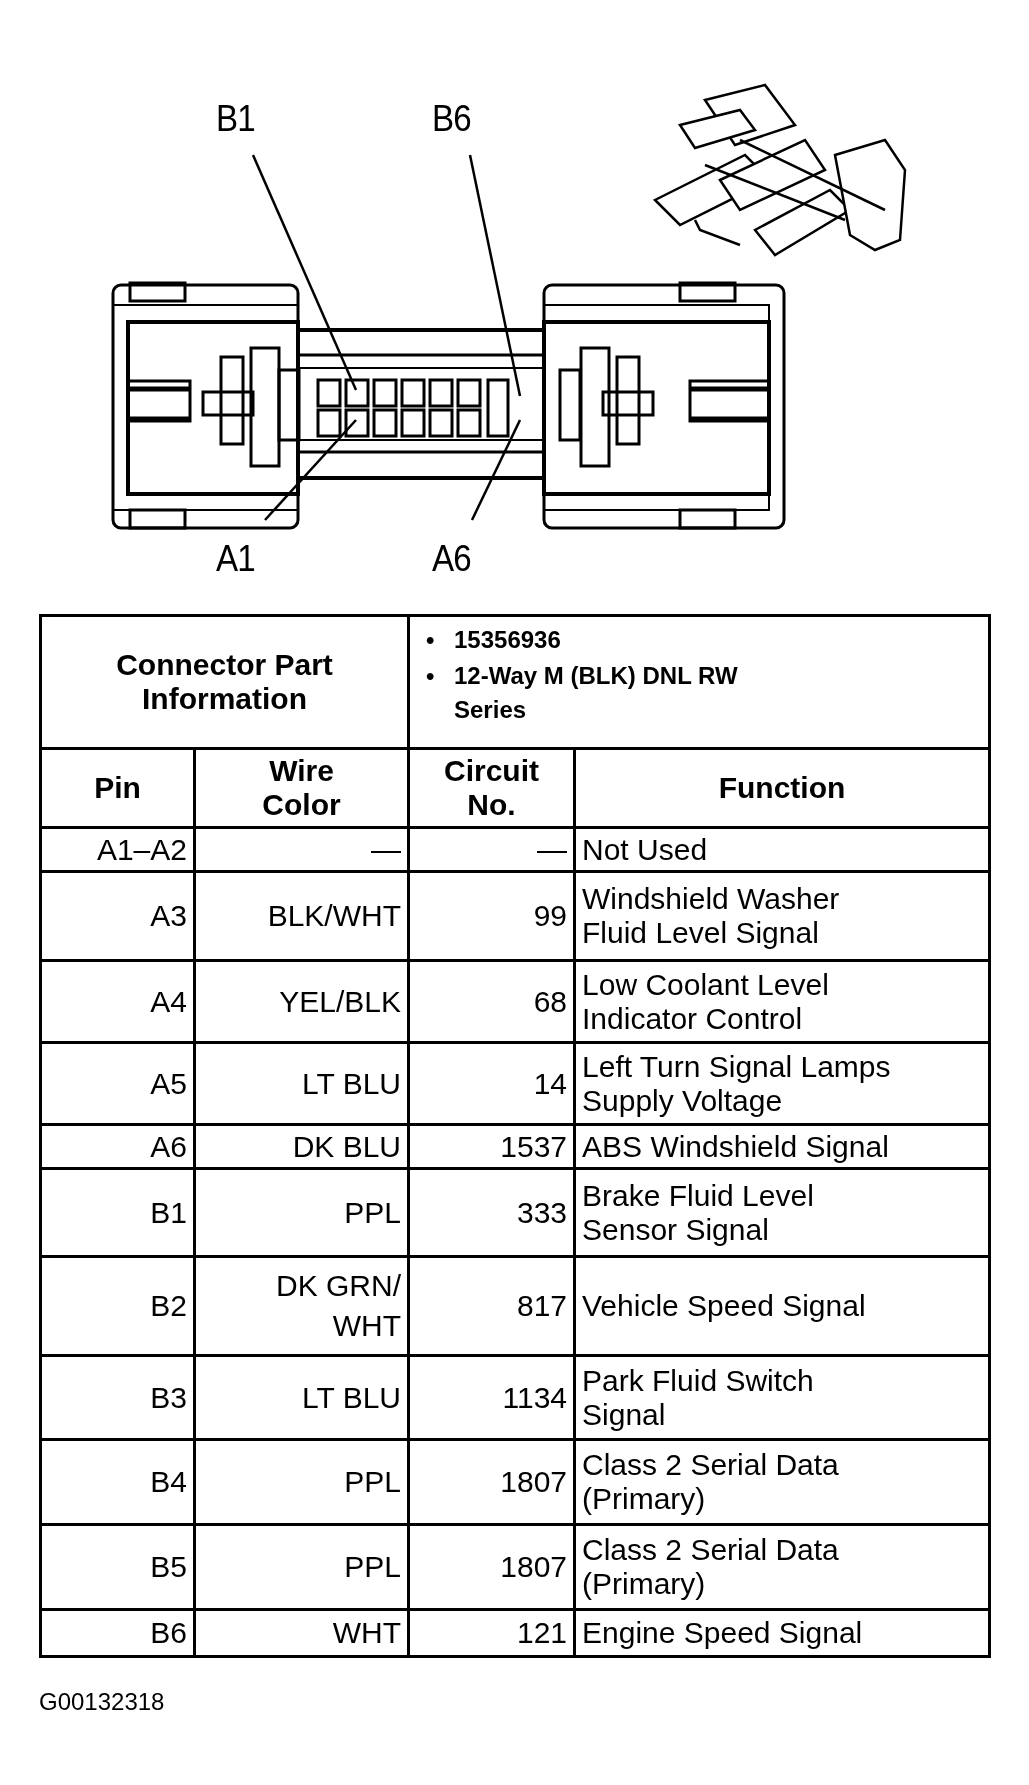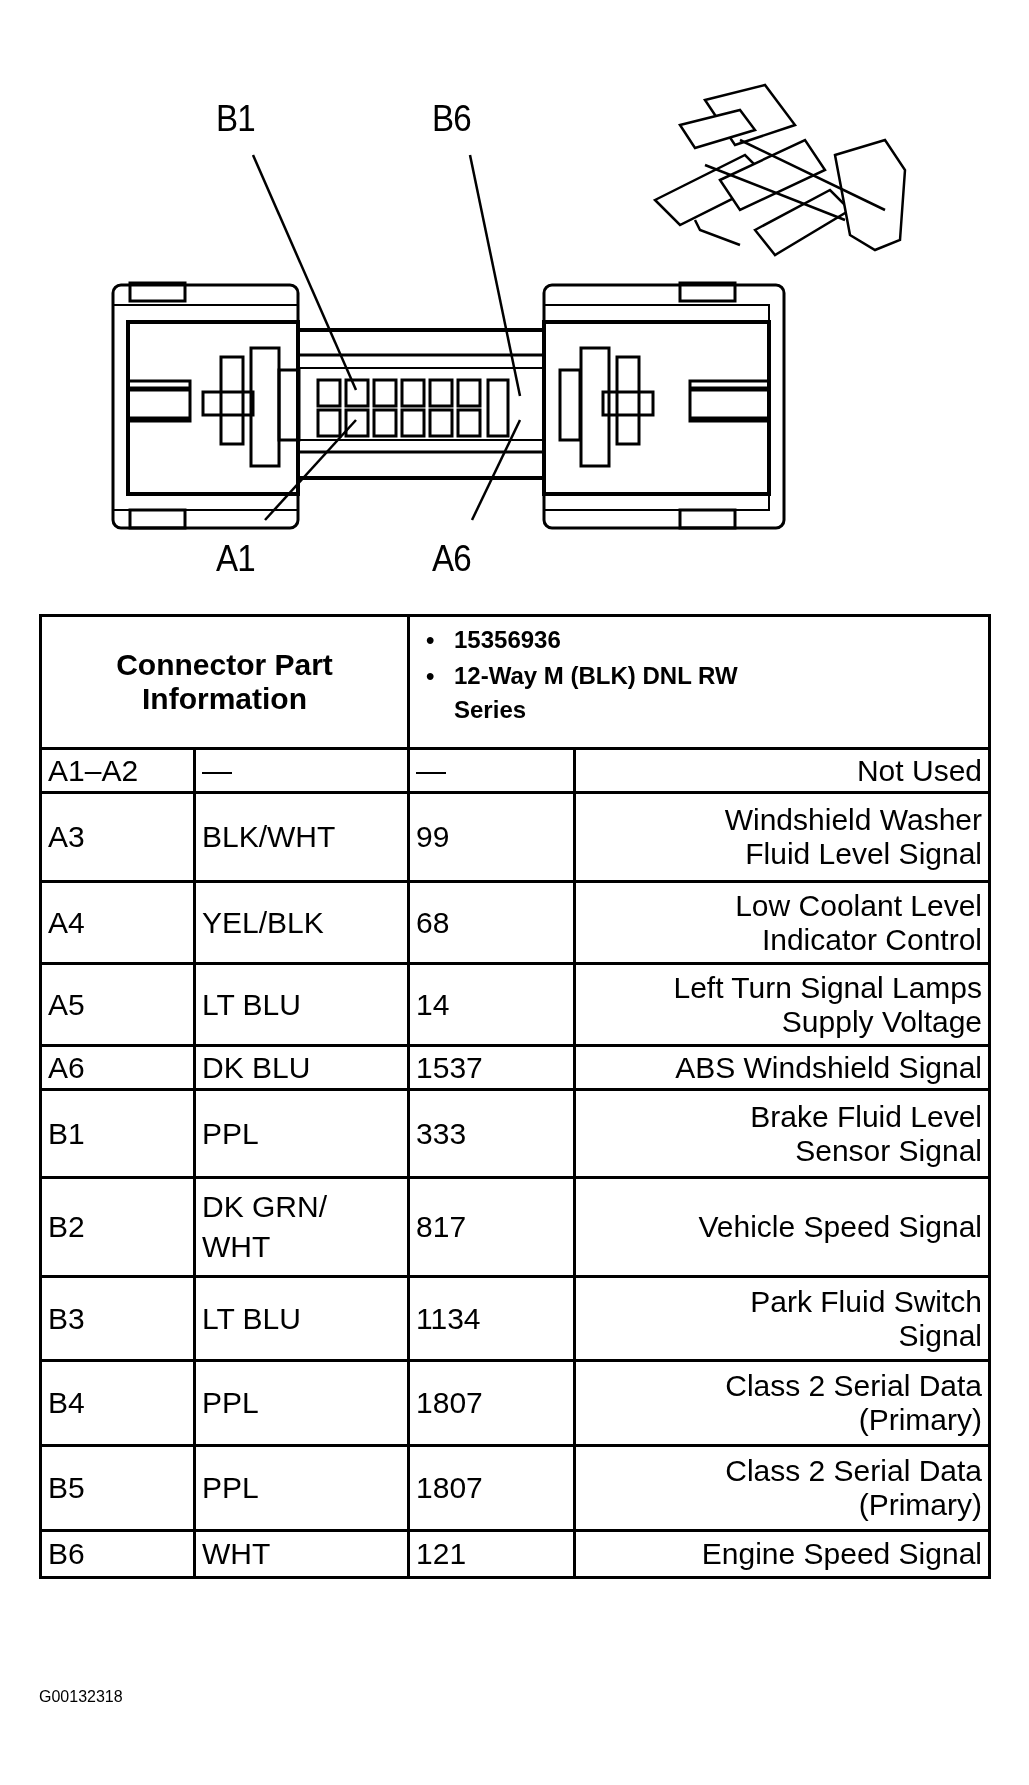--- a/index.html
+++ b/index.html
@@ -13,23 +13,23 @@
   table.conn td { border:3px solid #000; padding:0 6px; vertical-align:middle; font-size:30px;
                   line-height:34px; }
   .hdr1 td { height:126px; }
   .hdr2 td { height:76px; font-weight:bold; font-size:30px; text-align:center; vertical-align:bottom;
              padding-bottom:4px; }
   .hdr2 td.fn { }
   .info-label { text-align:center; font-weight:bold;margin-left:28px; }
   .info-list { margin:0; padding:0 0 0 38px; list-style:none; font-weight:bold; font-size:24px; }
   .info-list li { position:relative; line-height:34px; margin:2px 0; }
   .info-list li::before { content:"•"; position:absolute; left:-28px; }
-  td.c { text-align:left; }
-  td.l { text-align:right; padding-left:14px; }
-  .footer-id { position:absolute; left:39px; top:1688px; font-size:16px; }
+  td.c { text-align:right; }
+  td.l { text-align:left; padding-left:14px; }
+  .footer-id { position:absolute; left:39px; top:1688px; font-size:24px; }
 </style>
 </head>
 <body>
 
 <div class="diagram">
   <svg width="1029" height="600" viewBox="0 0 1029 600" fill="none" stroke="#000" stroke-width="3">
 
     <rect x="113" y="285" width="185" height="243" rx="8"></rect>
     <rect x="130" y="283" width="55" height="18"></rect>
     <rect x="130" y="510" width="55" height="18"></rect>
@@ -122,20 +122,32 @@
     <td colspan="2" style="vertical-align:top;padding-top:4px;">
       <ul class="info-list">
         <li>15356936</li>
         <li>
           <span>12-Way M (BLK) DNL RW</span><br>
           <span>Series</span>
         </li>
       </ul>
     </td>
   </tr>
+  <tr class="hdr2">
+    <td>Pin</td>
+    <td>
+          <div>Wire</div>
+          <div>Color</div>
+        </td>
+    <td>
+          <div>Circuit</div>
+          <div>No.</div>
+        </td>
+    <td class="fn">Function</td>
+  </tr>
 
   <tr style="height:44px">
     <td class="c">A1–A2</td>
     <td class="c">—</td>
     <td class="c">—</td>
     <td class="l">Not Used</td>
   </tr>
   <tr style="height:89px">
     <td class="c">A3</td>
     <td class="c">BLK/WHT</td>

